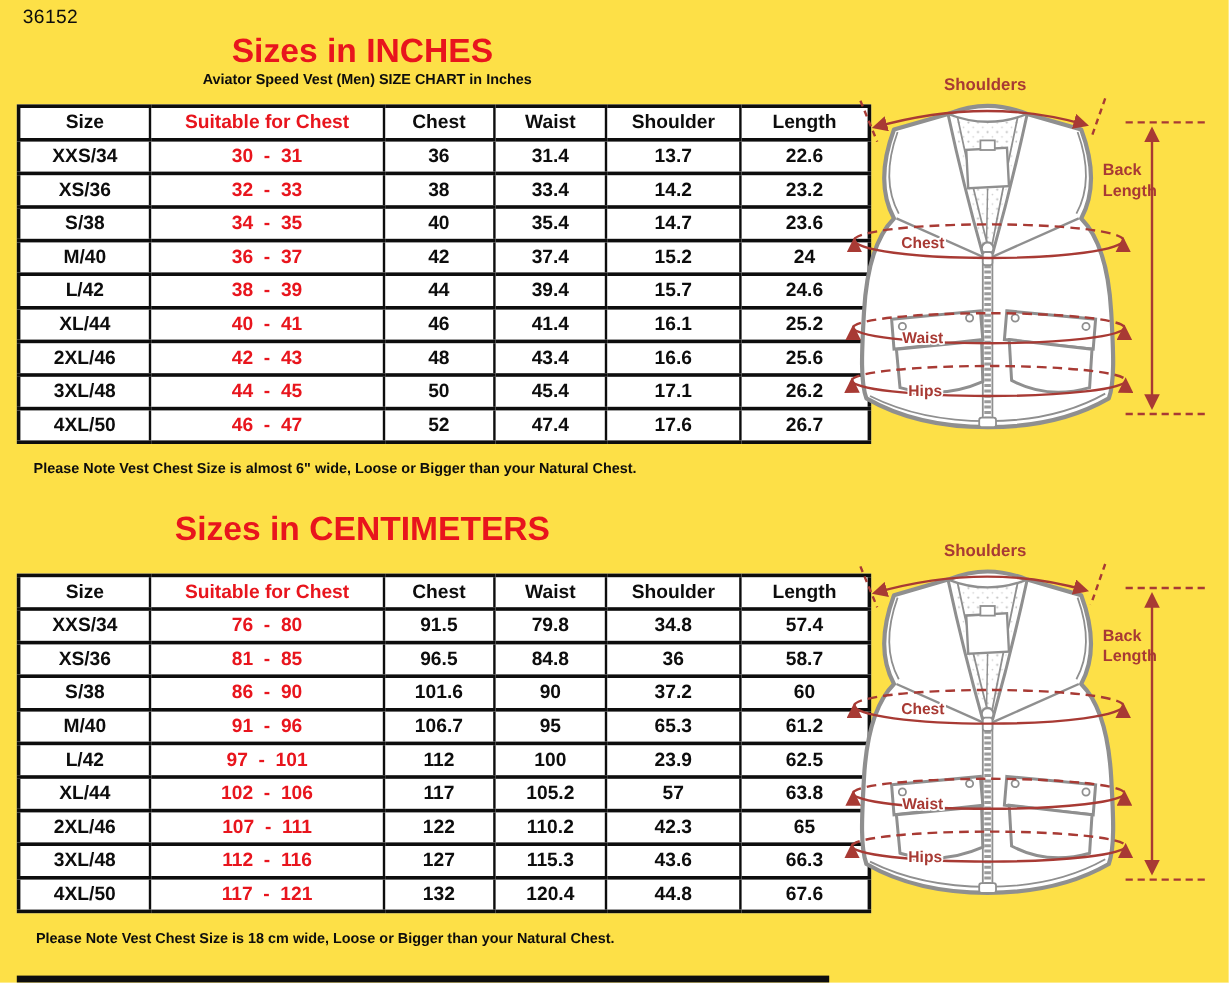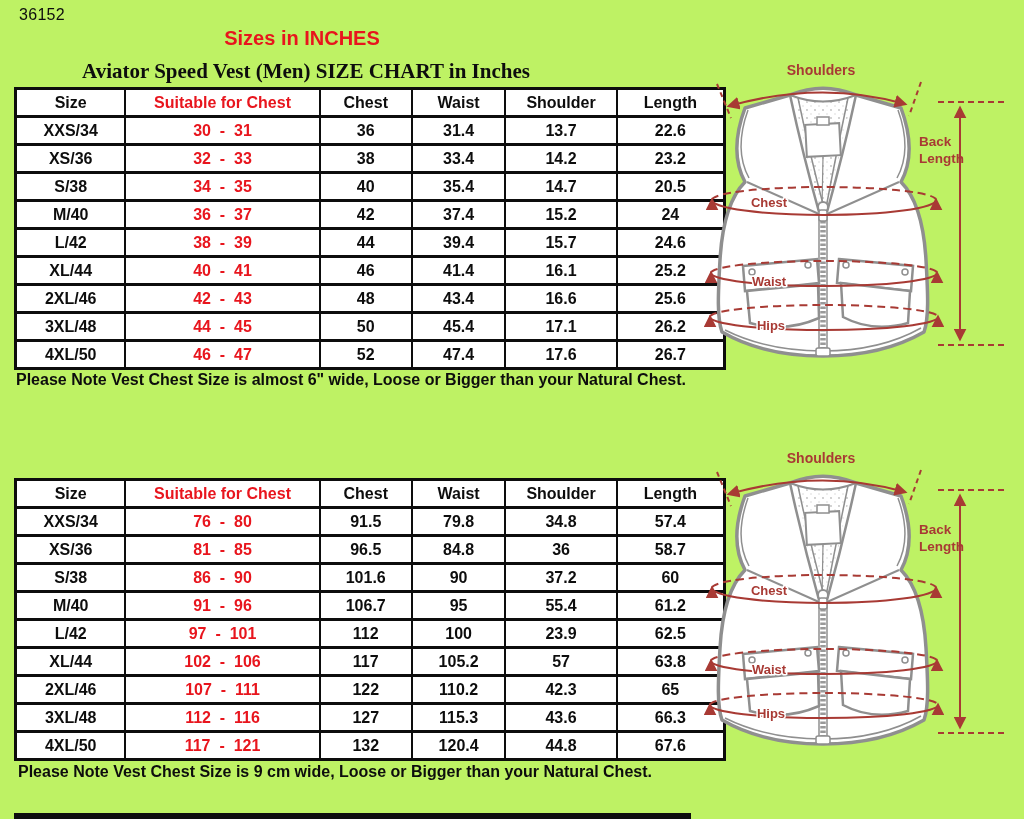--- a/index.html
+++ b/index.html
@@ -3,46 +3,46 @@
 <meta charset="utf-8">
 <style>
   :root{
     --red:#e8151d;
     --diag-red:#a83a34;
     --ink:#0d0d0d;
     --vest-gray:#8f8f8f;
   }
   html,body{margin:0;padding:0;background:#fff;}
   #page{
-    position:relative;width:1024px;height:819px;background:#bef264;
+    position:relative;width:1024px;height:819px;background:#fde047;
     font-family:"Liberation Sans",sans-serif;color:var(--ink);overflow:hidden;
   }
   .docnum{position:absolute;top:6px;left:19px;font-size:16px;letter-spacing:.3px;}
   .red-heading{
     position:absolute;left:0;width:604px;margin:0;text-align:center;
-    color:var(--red);font-size:20px;font-weight:bold;
+    color:var(--red);font-size:28px;font-weight:bold;
   }
   .subtitle{
     position:absolute;left:0;width:612px;margin:0;text-align:center;
-    color:var(--ink);font-size:21px;font-weight:bold;font-family:Liberation Serif, serif;
+    color:var(--ink);font-size:12px;font-weight:bold;
   }
   table.size-table{
     position:absolute;left:14px;width:712px;
     border-collapse:collapse;table-layout:fixed;background:#fff;
   }
   table.size-table th,table.size-table td{
     border-top:3px solid var(--ink);border-bottom:3px solid var(--ink);
     border-left:2px solid var(--ink);border-right:2px solid var(--ink);
     text-align:center;vertical-align:middle;
     font-weight:bold;font-size:16px;height:25px;padding:0;line-height:1.1;
     white-space:pre;color:var(--ink);
   }
   table.size-table{border:3px solid var(--ink);}
   table.size-table th:nth-child(2),table.size-table td:nth-child(2){color:var(--red);}
-  .note{position:absolute;margin:0;font-size:16px;font-weight:bold;color:var(--ink);white-space:pre;}
+  .note{position:absolute;margin:12px;font-size:12px;font-weight:bold;color:var(--ink);white-space:pre;}
   .vest{position:absolute;left:693px;}
   .bottom-bar{position:absolute;left:14px;top:813px;width:677px;height:6px;background:var(--ink);}
 </style>
 </head>
 <body>
 
 <div id="page">
 
   <div class="docnum">36152</div>
 
@@ -84,21 +84,21 @@
           <td>33.4</td>
           <td>14.2</td>
           <td>23.2</td>
         </tr>
         <tr>
           <td>S/38</td>
           <td>34  -  35</td>
           <td>40</td>
           <td>35.4</td>
           <td>14.7</td>
-          <td>20.5</td>
+          <td>23.6</td>
         </tr>
         <tr>
           <td>M/40</td>
           <td>36  -  37</td>
           <td>42</td>
           <td>37.4</td>
           <td>15.2</td>
           <td>24</td>
         </tr>
         <tr>
@@ -143,20 +143,21 @@
         </tr>
       </tbody>
   </table>
 
   <p class="note" style="top:371px;left:16px;">Please Note Vest Chest Size is almost 6" wide, Loose or Bigger than your Natural Chest.</p>
 
   <svg class="vest" style="top:60px;" width="330" height="320" viewBox="0 0 330 320">
     <use href="#vestg"></use>
   </svg>
 
+  <h1 class="red-heading" style="top:425px;">Sizes in CENTIMETERS</h1>
 
   <table class="size-table" style="top:478px;">
     <colgroup>
       <col style="width:15.5%">
         <col style="width:27.4%">
         <col style="width:13%">
       <col style="width:13.2%">
         <col style="width:15.7%">
         <col style="width:15.2%">
     </colgroup>
@@ -193,21 +194,21 @@
           <td>101.6</td>
           <td>90</td>
           <td>37.2</td>
           <td>60</td>
         </tr>
         <tr>
           <td>M/40</td>
           <td>91  -  96</td>
           <td>106.7</td>
           <td>95</td>
-          <td>55.4</td>
+          <td>65.3</td>
           <td>61.2</td>
         </tr>
         <tr>
           <td>L/42</td>
           <td>97  -  101</td>
           <td>112</td>
           <td>100</td>
           <td>23.9</td>
           <td>62.5</td>
         </tr>
@@ -239,21 +240,21 @@
           <td>4XL/50</td>
           <td>117  -  121</td>
           <td>132</td>
           <td>120.4</td>
           <td>44.8</td>
           <td>67.6</td>
         </tr>
       </tbody>
   </table>
 
-  <p class="note" style="top:763px;left:18px;">Please Note Vest Chest Size is 9 cm wide, Loose or Bigger than your Natural Chest.</p>
+  <p class="note" style="top:763px;left:18px;">Please Note Vest Chest Size is 18 cm wide, Loose or Bigger than your Natural Chest.</p>
 
   <svg class="vest" style="top:448px;" width="330" height="320" viewBox="0 0 330 320">
     <use href="#vestg"></use>
   </svg>
 
   <div class="bottom-bar"></div>
 
   <svg width="0" height="0" style="position:absolute" aria-hidden="true">
     <defs>
       <marker id="arr" viewBox="0 0 10 10" refX="8" refY="5" markerWidth="6.5" markerHeight="6.5" orient="auto-start-reverse">

